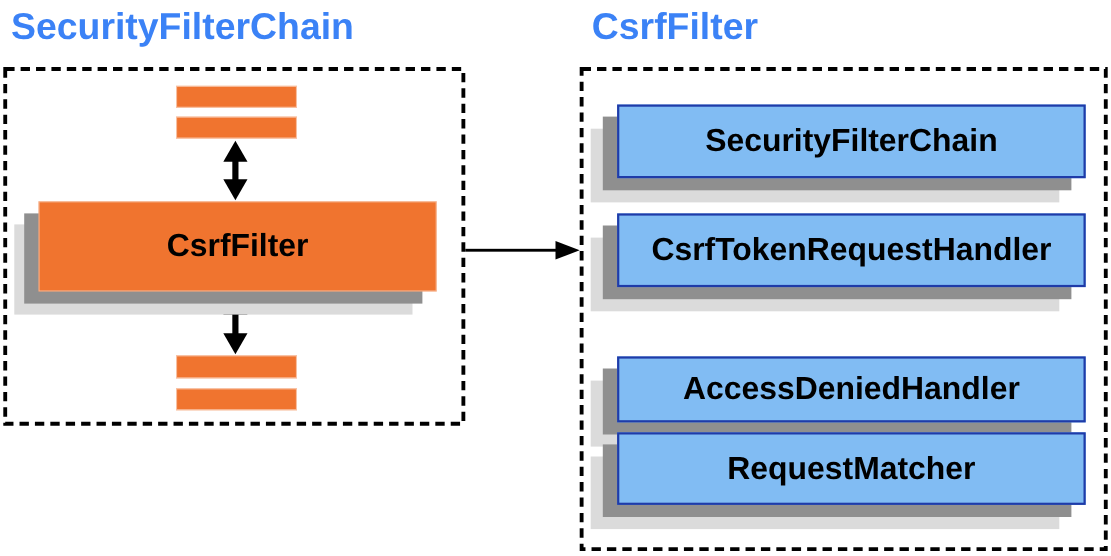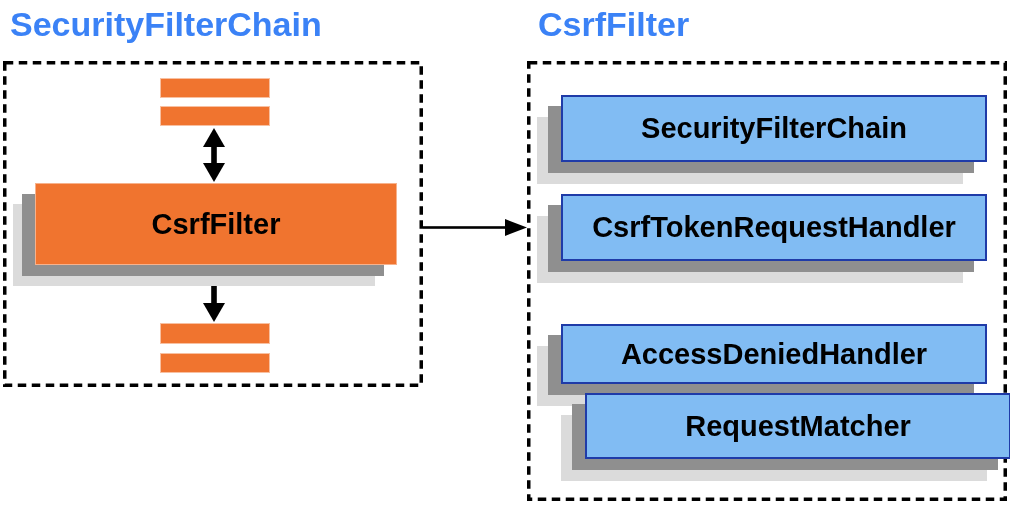--- a/index.html
+++ b/index.html
@@ -89,21 +89,21 @@
     box-sizing: border-box;
     box-shadow: -13px 11px 0 #8F8F8F, -24px 22px 0 #DBDBDB;
     display: flex;
     align-items: center;
     justify-content: center;
     z-index: 3;
   }
   .cbox-1 { top: 34px; height: 67px; }
   .cbox-2 { top: 133px; height: 67px; }
   .cbox-3 { top: 248px; height: 60px; margin-top: 15px; }
-  .cbox-4 { top: 332px; margin-left: 24px; }
+  .cbox-4 { top: 332px; }
   .component-box .box-label {
     font-size: 29px;
     font-weight: bold;
     color: #000000;
     white-space: nowrap;
   }
 </style>
 </head>
 <body>
 

